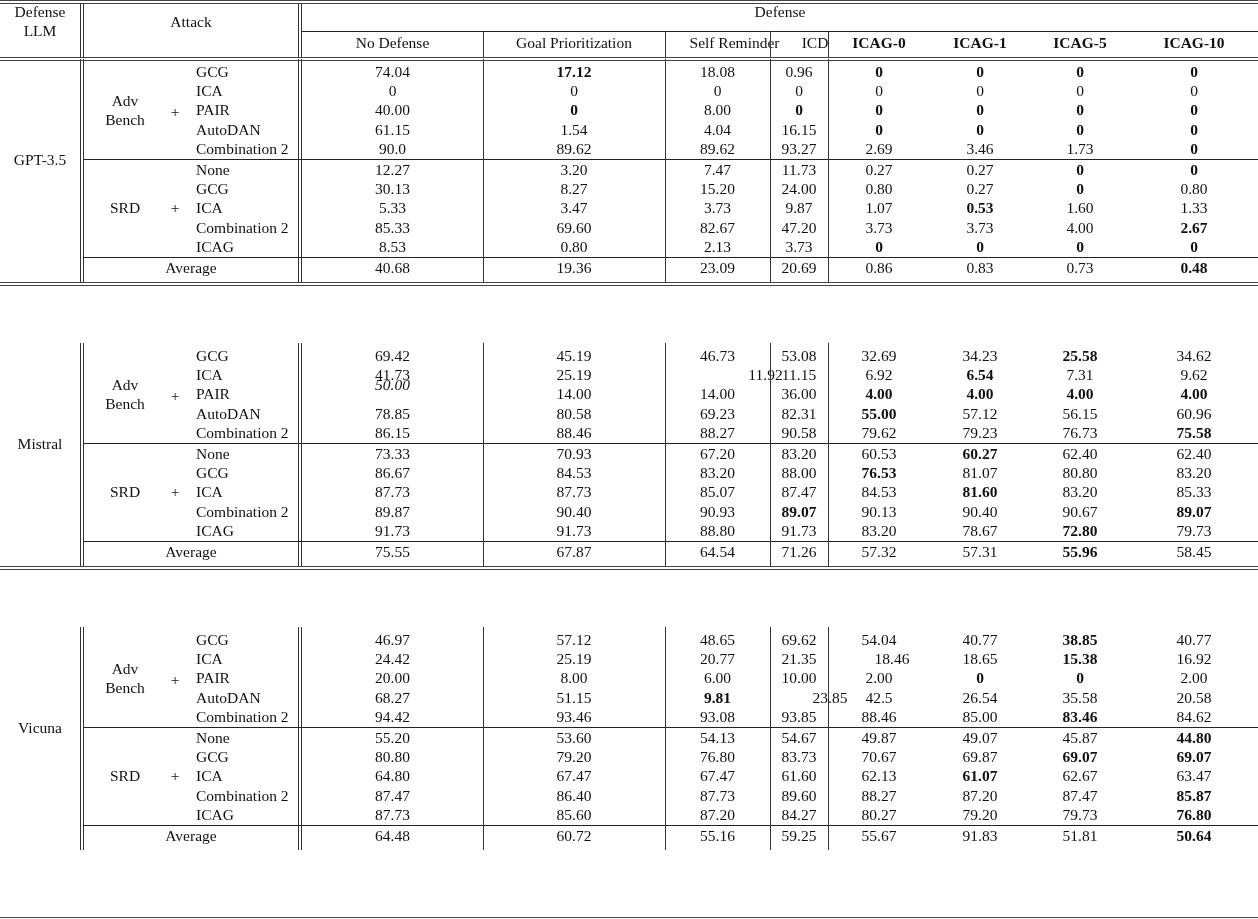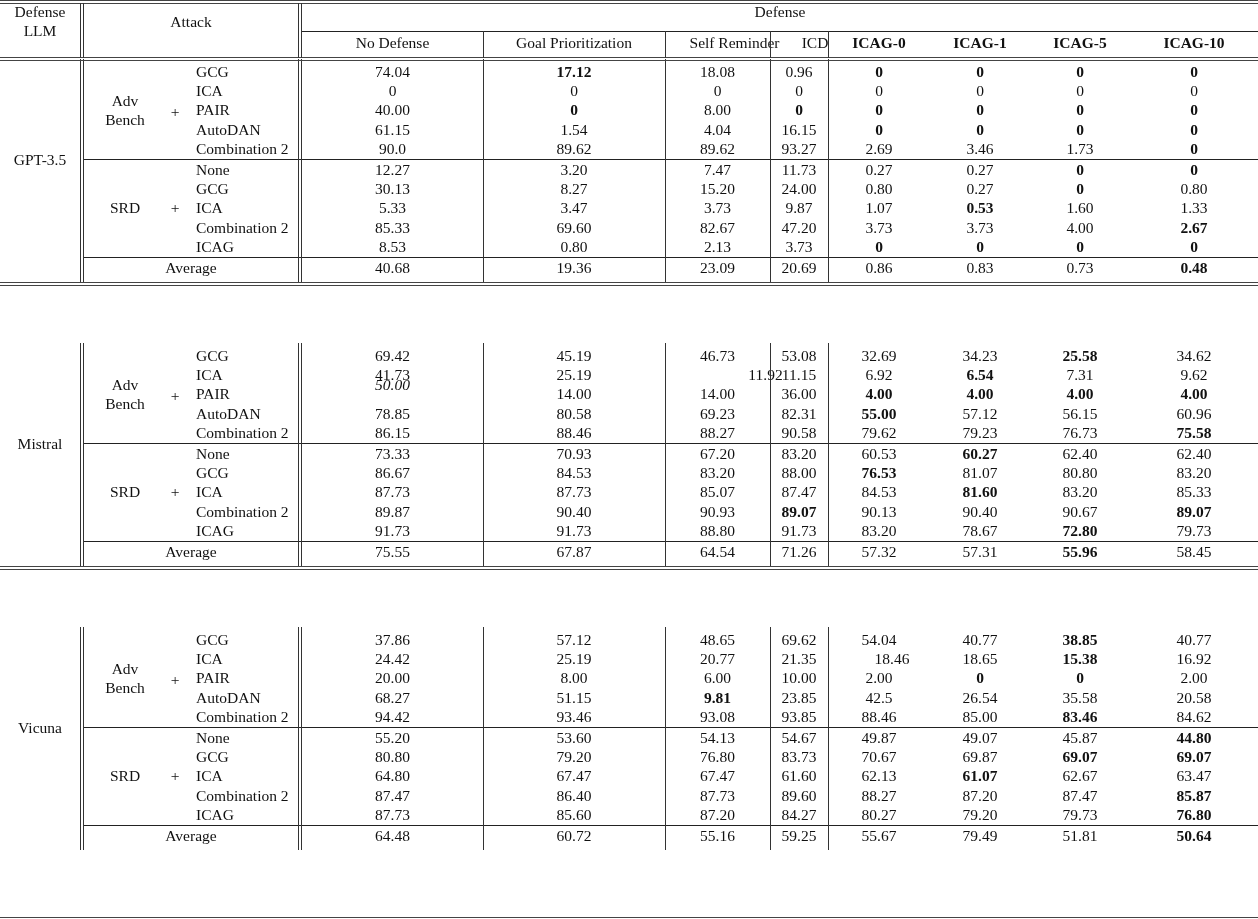--- a/index.html
+++ b/index.html
@@ -243,21 +243,21 @@
       <div class="cell" style="left:930px;width:100px;top:542px;">57.31</div>
       <div class="cell b" style="left:1030px;width:100px;top:542px;">55.96</div>
       <div class="cell" style="left:1130px;width:128px;top:542px;">58.45</div>
       <div class="cell" style="left:0;width:80px;top:718.4px;">Vicuna</div>
       <div class="cell" style="left:100px;width:50px;top:658.8px;">Adv</div>
       <div class="cell" style="left:100px;width:50px;top:678px;">Bench</div>
       <div class="cell" style="left:165px;width:20px;top:670.4px;">+</div>
       <div class="cell" style="left:100px;width:50px;top:766.4px;">SRD</div>
       <div class="cell" style="left:165px;width:20px;top:766.4px;">+</div>
       <div class="cell left" style="left:196px;width:104px;top:630px;">GCG</div>
-      <div class="cell" style="left:302px;width:181px;top:630px;">37.86</div>
+      <div class="cell" style="left:302px;width:181px;top:630px;">46.97</div>
       <div class="cell" style="left:483px;width:182px;top:630px;">57.12</div>
       <div class="cell" style="left:665px;width:105px;top:630px;">48.65</div>
       <div class="cell" style="left:770px;width:58px;top:630px;">69.62</div>
       <div class="cell" style="left:828px;width:102px;top:630px;">54.04</div>
       <div class="cell" style="left:930px;width:100px;top:630px;">40.77</div>
       <div class="cell b" style="left:1030px;width:100px;top:630px;">38.85</div>
       <div class="cell" style="left:1130px;width:128px;top:630px;">40.77</div>
       <div class="cell left" style="left:196px;width:104px;top:649.2px;">ICA</div>
       <div class="cell" style="left:302px;width:181px;top:649.2px;">24.42</div>
       <div class="cell" style="left:483px;width:182px;top:649.2px;">25.19</div>
@@ -273,21 +273,21 @@
       <div class="cell" style="left:665px;width:105px;top:668.4px;">6.00</div>
       <div class="cell" style="left:770px;width:58px;top:668.4px;">10.00</div>
       <div class="cell" style="left:828px;width:102px;top:668.4px;">2.00</div>
       <div class="cell b" style="left:930px;width:100px;top:668.4px;">0</div>
       <div class="cell b" style="left:1030px;width:100px;top:668.4px;">0</div>
       <div class="cell" style="left:1130px;width:128px;top:668.4px;">2.00</div>
       <div class="cell left" style="left:196px;width:104px;top:687.6px;">AutoDAN</div>
       <div class="cell" style="left:302px;width:181px;top:687.6px;">68.27</div>
       <div class="cell" style="left:483px;width:182px;top:687.6px;">51.15</div>
       <div class="cell b" style="left:665px;width:105px;top:687.6px;">9.81</div>
-      <div class="cell" style="left:770px;width:58px;top:687.6px;">23.85</div>
+      <div class="cell" style="left:770px;width:58px;top:687.6px;padding-left:31px;">23.85</div>
       <div class="cell" style="left:828px;width:102px;top:687.6px;">42.5</div>
       <div class="cell" style="left:930px;width:100px;top:687.6px;">26.54</div>
       <div class="cell" style="left:1030px;width:100px;top:687.6px;">35.58</div>
       <div class="cell" style="left:1130px;width:128px;top:687.6px;">20.58</div>
       <div class="cell left" style="left:196px;width:104px;top:706.8px;">Combination 2</div>
       <div class="cell" style="left:302px;width:181px;top:706.8px;">94.42</div>
       <div class="cell" style="left:483px;width:182px;top:706.8px;">93.46</div>
       <div class="cell" style="left:665px;width:105px;top:706.8px;">93.08</div>
       <div class="cell" style="left:770px;width:58px;top:706.8px;">93.85</div>
       <div class="cell" style="left:828px;width:102px;top:706.8px;">88.46</div>
@@ -338,21 +338,21 @@
       <div class="cell" style="left:828px;width:102px;top:804.8px;">80.27</div>
       <div class="cell" style="left:930px;width:100px;top:804.8px;">79.20</div>
       <div class="cell" style="left:1030px;width:100px;top:804.8px;">79.73</div>
       <div class="cell b" style="left:1130px;width:128px;top:804.8px;">76.80</div>
       <div class="cell" style="left:84px;width:214px;top:826px;">Average</div>
       <div class="cell" style="left:302px;width:181px;top:826px;">64.48</div>
       <div class="cell" style="left:483px;width:182px;top:826px;">60.72</div>
       <div class="cell" style="left:665px;width:105px;top:826px;">55.16</div>
       <div class="cell" style="left:770px;width:58px;top:826px;">59.25</div>
       <div class="cell" style="left:828px;width:102px;top:826px;">55.67</div>
-      <div class="cell" style="left:930px;width:100px;top:826px;">79.49</div>
+      <div class="cell" style="left:930px;width:100px;top:826px;">91.83</div>
       <div class="cell" style="left:1030px;width:100px;top:826px;">51.81</div>
       <div class="cell b" style="left:1130px;width:128px;top:826px;">50.64</div>
     </div>
   <div id="lines">
       <div class="hline" style="top: 159px; left: 84px; width: 1174px;"></div>
       <div class="hline" style="top: 257px; left: 84px; width: 1174px;"></div>
       <div class="vline" style="left: 80px; top: 59px; height: 223.2px;"></div>
       <div class="vline" style="left: 83px; top: 59px; height: 223.2px;"></div>
       <div class="vline" style="left: 298px; top: 59px; height: 223.2px;"></div>
       <div class="vline" style="left: 301px; top: 59px; height: 223.2px;"></div>

